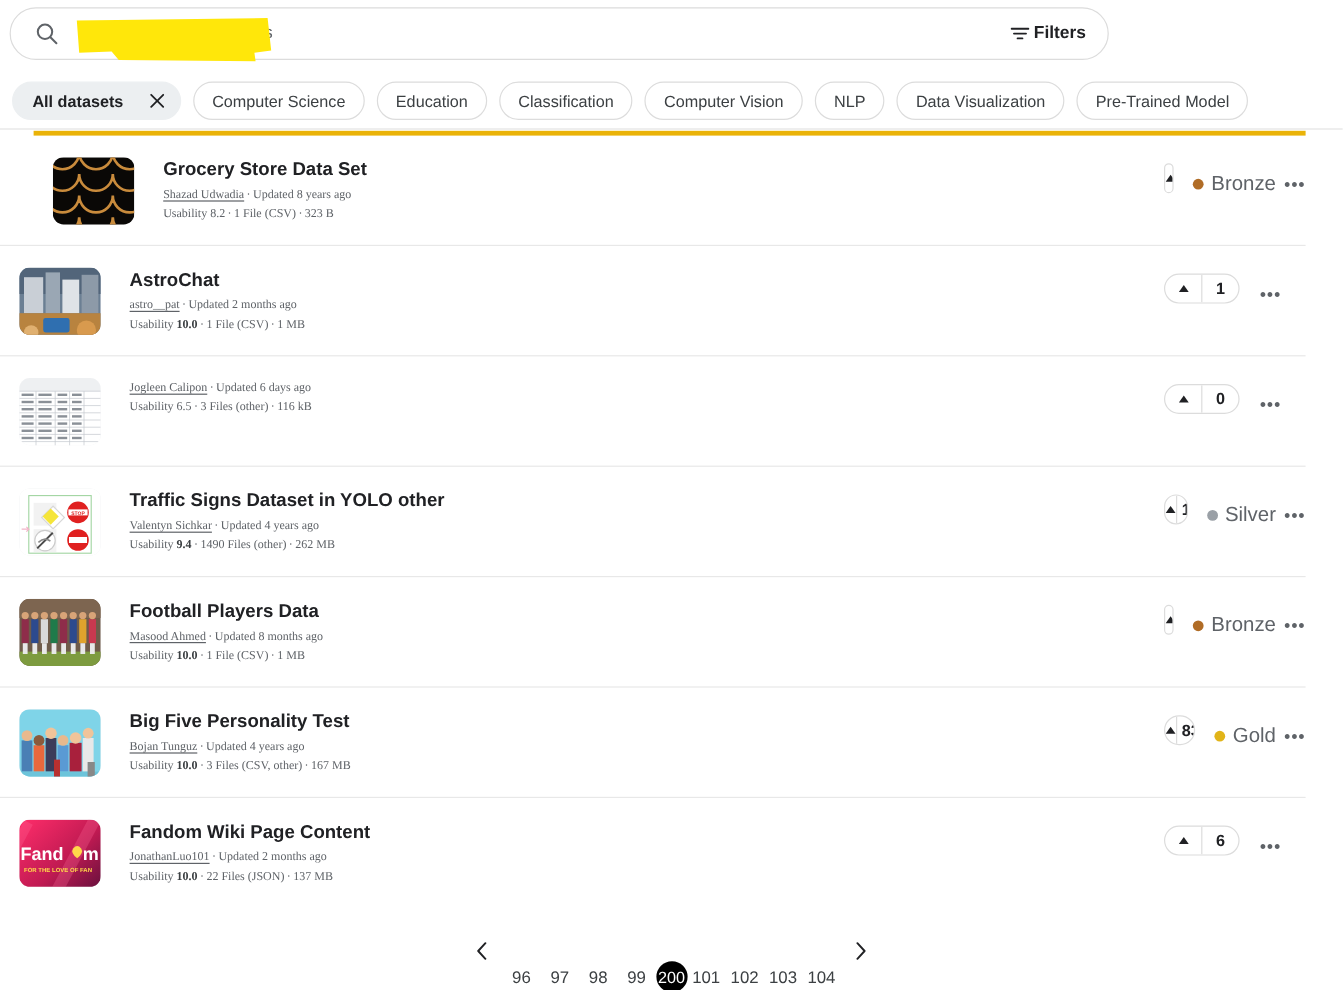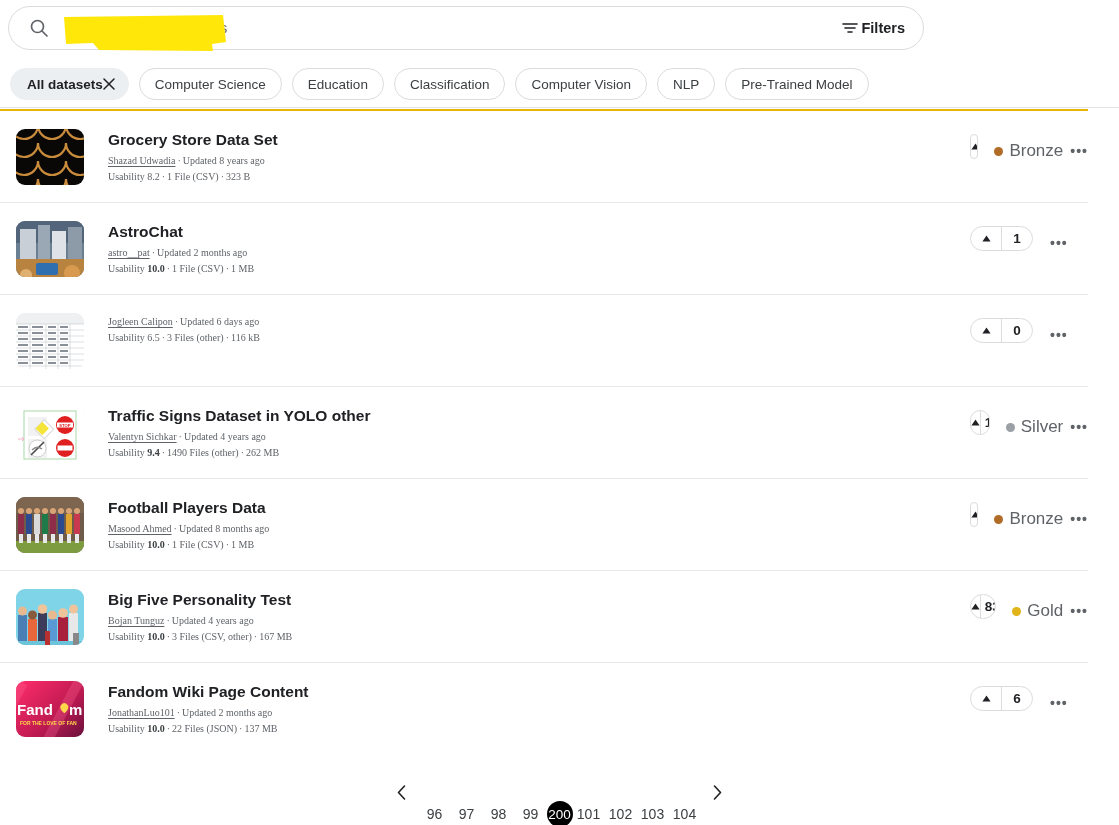--- a/index.html
+++ b/index.html
@@ -77,40 +77,40 @@
     color: #3c4043;
     cursor: pointer;
     white-space: nowrap;
   }
   .chip.active {
     background: #eceff1;
     border-color: #eceff1;
     font-weight: bold;
     color: #202124;
     padding: 0 13px 0 16px;
-    gap: 0;
+    gap: 22px;
   }
   .chip-x { width: 12px; height: 12px; display:block; }
 
   
   .results {
     position: absolute;
     left: 0; top: 109px;
     width: 1119px;
   }
   .row {
     position: relative;
     display: flex;
     align-items: flex-start;
     border-top: 1px solid #e8e8e8;
     padding: 18px 0 17px 0;
     margin: 0 31px 0 0;
     min-height: 86px;
   }
-  .row:first-child { border-top: 2px solid #eab308; }
+  .row:first-child { border-top: 4px solid #eab308; margin-left: 28px; }
 
   .thumb {
     flex: 0 0 68px;
     width: 68px; height: 56px;
     margin-left: 16px;
     border-radius: 9px;
     overflow: hidden;
     background: #f1f3f4;
   }
   .thumb svg { display: block; width: 68px; height: 64px; }
@@ -276,20 +276,23 @@
       <span>Education</span>
     </div>
     <div class="chip">
       <span>Classification</span>
     </div>
     <div class="chip">
       <span>Computer Vision</span>
     </div>
     <div class="chip">
       <span>NLP</span>
+    </div>
+    <div class="chip">
+      <span>Data Visualization</span>
     </div>
     <div class="chip">
       <span>Pre-Trained Model</span>
     </div>
   </div>
 </div>
 
 <div class="results">
 
   <div class="row">

